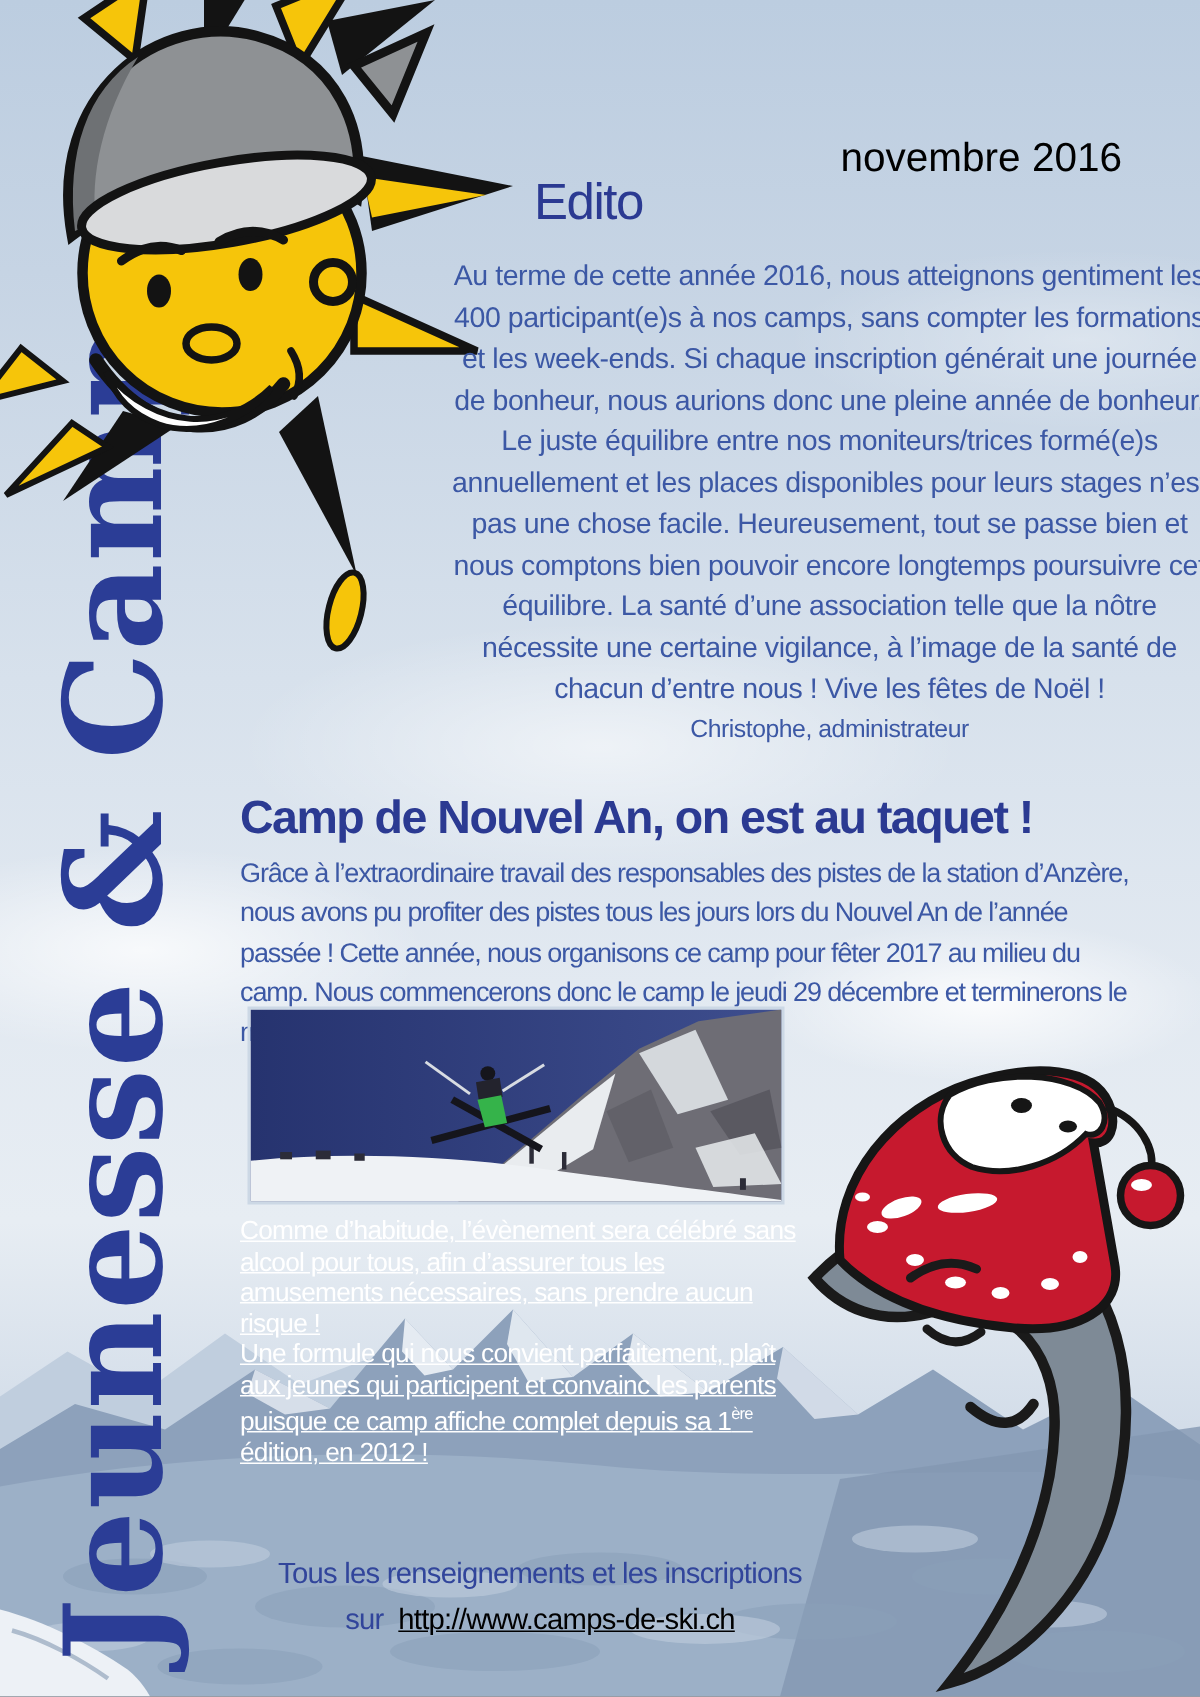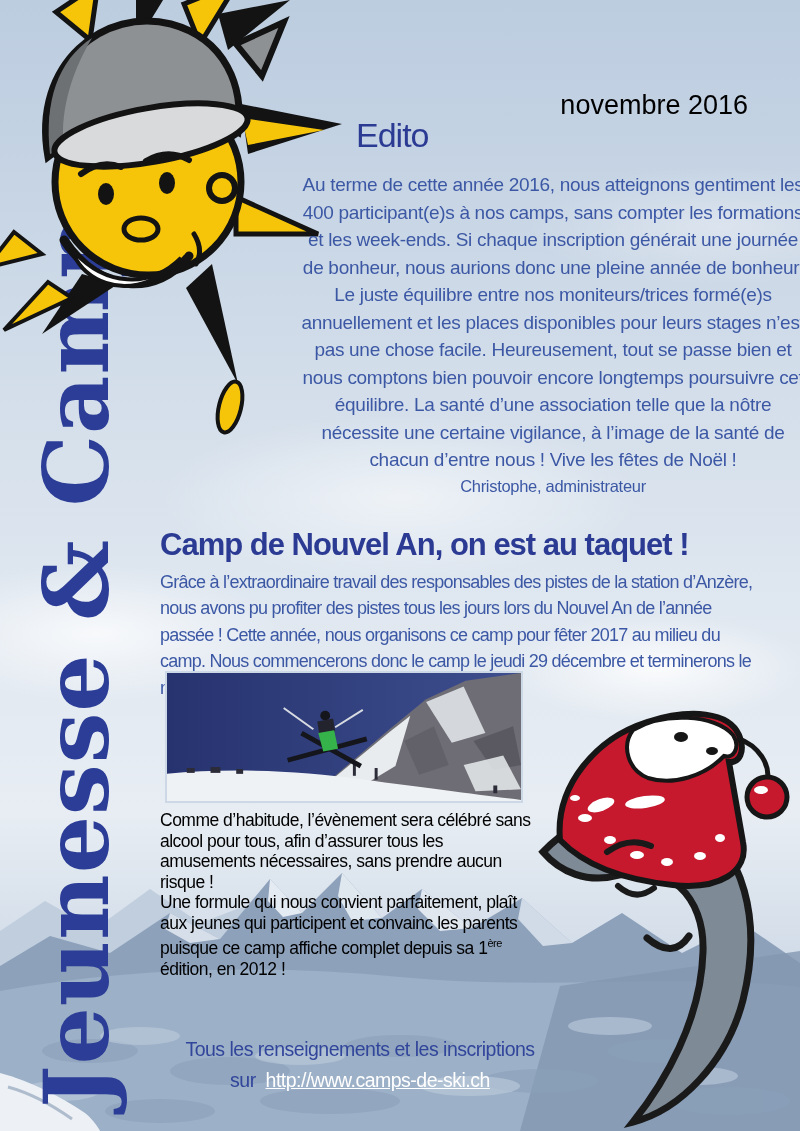--- a/index.html
+++ b/index.html
@@ -53,30 +53,30 @@
   }
   #camp-heading{
     left:160px;top:527px;font-size:31px;font-weight:700;letter-spacing:-1px;color:#2b3a92;
   }
   #camp-intro{
     left:160px;top:569px;width:604px;
     font-size:18px;line-height:26.4px;letter-spacing:-0.75px;color:#3c58a5;
   }
   #camp-details{
     left:160px;top:810px;width:372px;
-    font-size:17.5px;line-height:20.6px;letter-spacing:-0.5px;color:#000000;
+    font-size:17.5px;line-height:20.6px;letter-spacing:-0.5px;color:#ffffff;text-decoration:underline;
   }
   #camp-details .block{display:block;}
   #camp-details sup{font-size:11px;}
   #footer-block{
     left:150px;top:1034px;width:420px;text-align:center;
     font-size:19.5px;line-height:31px;letter-spacing:-0.5px;color:#31459b;
   }
   #footer-block .block{display:block;}
-  #site-link{color:#ffffff;text-decoration:underline;}
+  #site-link{color:#000000;text-decoration:underline;}
 </style>
 </head>
 <body>
 
 <div id="page">
 
   <div id="sky" class="abs"></div>
 
   <svg id="mountains" class="abs" viewBox="0 0 800 330">
     <polygon points="0,130 45,100 95,128 150,88 200,122 245,105 275,140 300,125 260,200 0,210" fill="#c0cede"></polygon>

